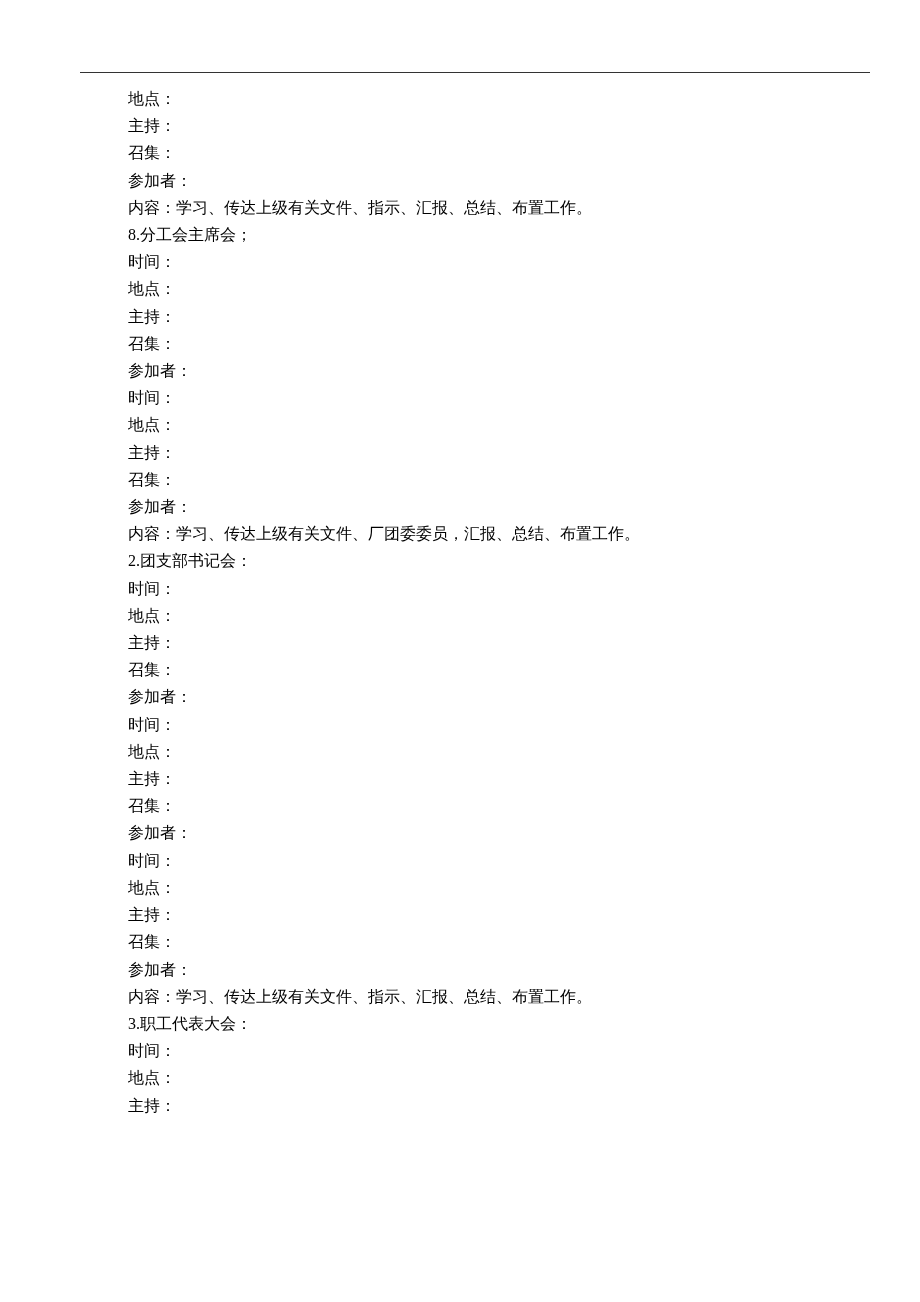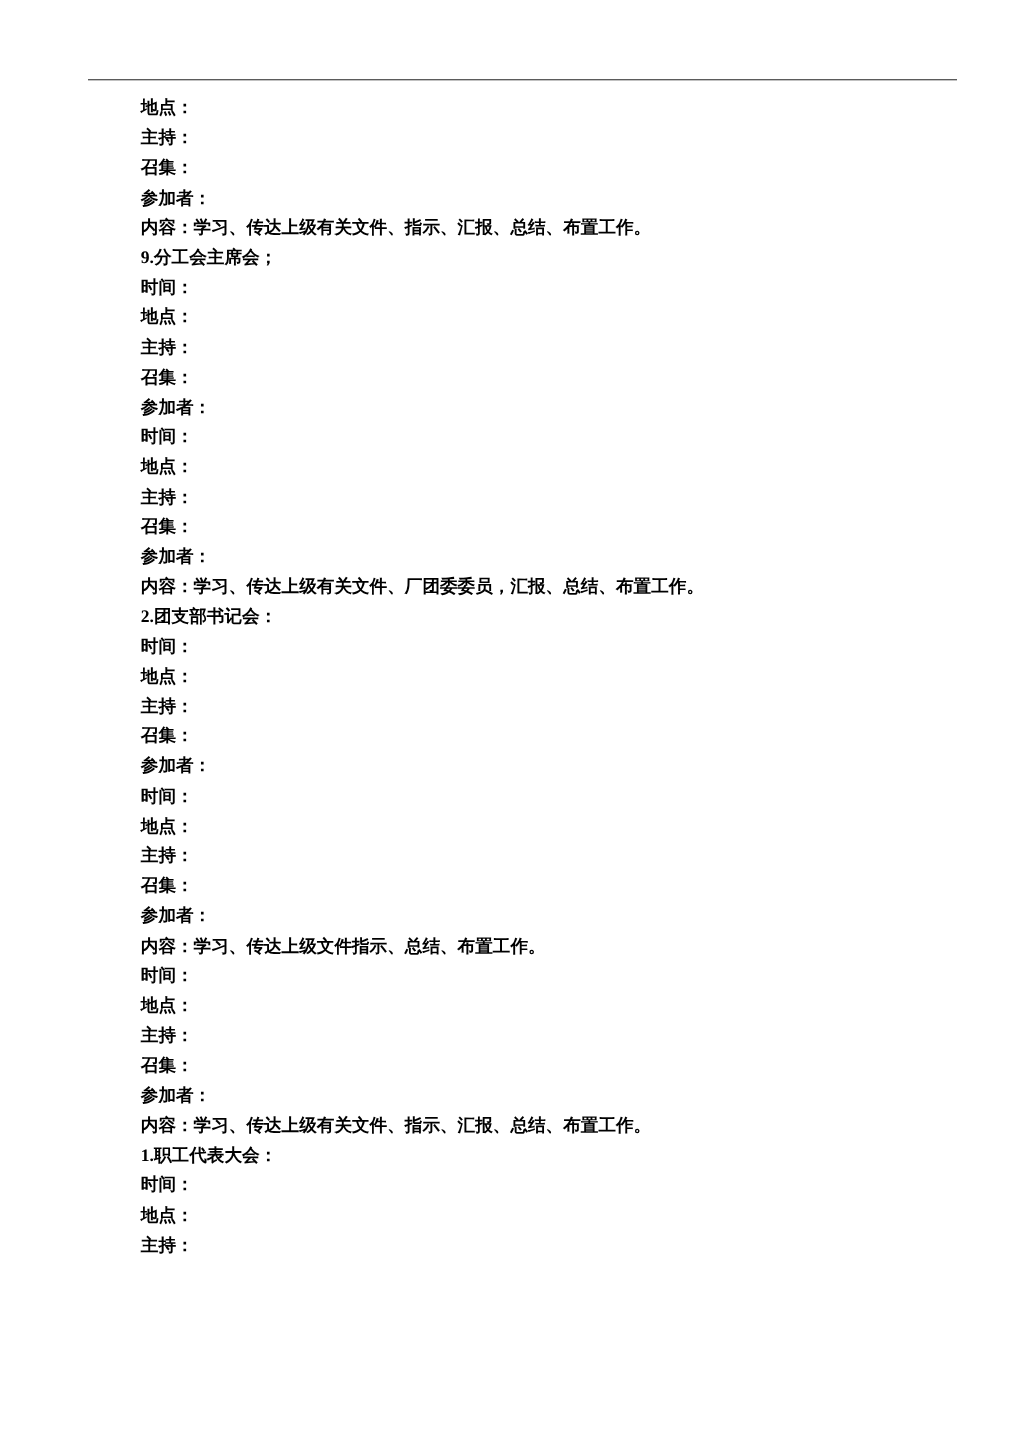--- a/index.html
+++ b/index.html
@@ -25,35 +25,34 @@
     }
     .content {
       position: absolute;
       top: 85px;
       left: 128px;
       right: 100px;
       line-height: 27.2px;
     }
     .line {
       white-space: nowrap;
-      font-weight: bold;
     }
   </style>
 </head>
 <body>
 
 <div class="top-line"></div>
 
 <div class="content">
   <div class="line">地点：</div>
   <div class="line">主持：</div>
   <div class="line">召集：</div>
   <div class="line">参加者：</div>
   <div class="line">内容：学习、传达上级有关文件、指示、汇报、总结、布置工作。</div>
-  <div class="line">9.分工会主席会；</div>
+  <div class="line">8.分工会主席会；</div>
   <div class="line">时间：</div>
   <div class="line">地点：</div>
   <div class="line">主持：</div>
   <div class="line">召集：</div>
   <div class="line">参加者：</div>
   <div class="line">时间：</div>
   <div class="line">地点：</div>
   <div class="line">主持：</div>
   <div class="line">召集：</div>
   <div class="line">参加者：</div>
@@ -62,25 +61,24 @@
   <div class="line">时间：</div>
   <div class="line">地点：</div>
   <div class="line">主持：</div>
   <div class="line">召集：</div>
   <div class="line">参加者：</div>
   <div class="line">时间：</div>
   <div class="line">地点：</div>
   <div class="line">主持：</div>
   <div class="line">召集：</div>
   <div class="line">参加者：</div>
-  <div class="line">内容：学习、传达上级文件指示、总结、布置工作。</div>
   <div class="line">时间：</div>
   <div class="line">地点：</div>
   <div class="line">主持：</div>
   <div class="line">召集：</div>
   <div class="line">参加者：</div>
   <div class="line">内容：学习、传达上级有关文件、指示、汇报、总结、布置工作。</div>
-  <div class="line">1.职工代表大会：</div>
+  <div class="line">3.职工代表大会：</div>
   <div class="line">时间：</div>
   <div class="line">地点：</div>
   <div class="line">主持：</div>
 
 </div>
 
 </body></html>

